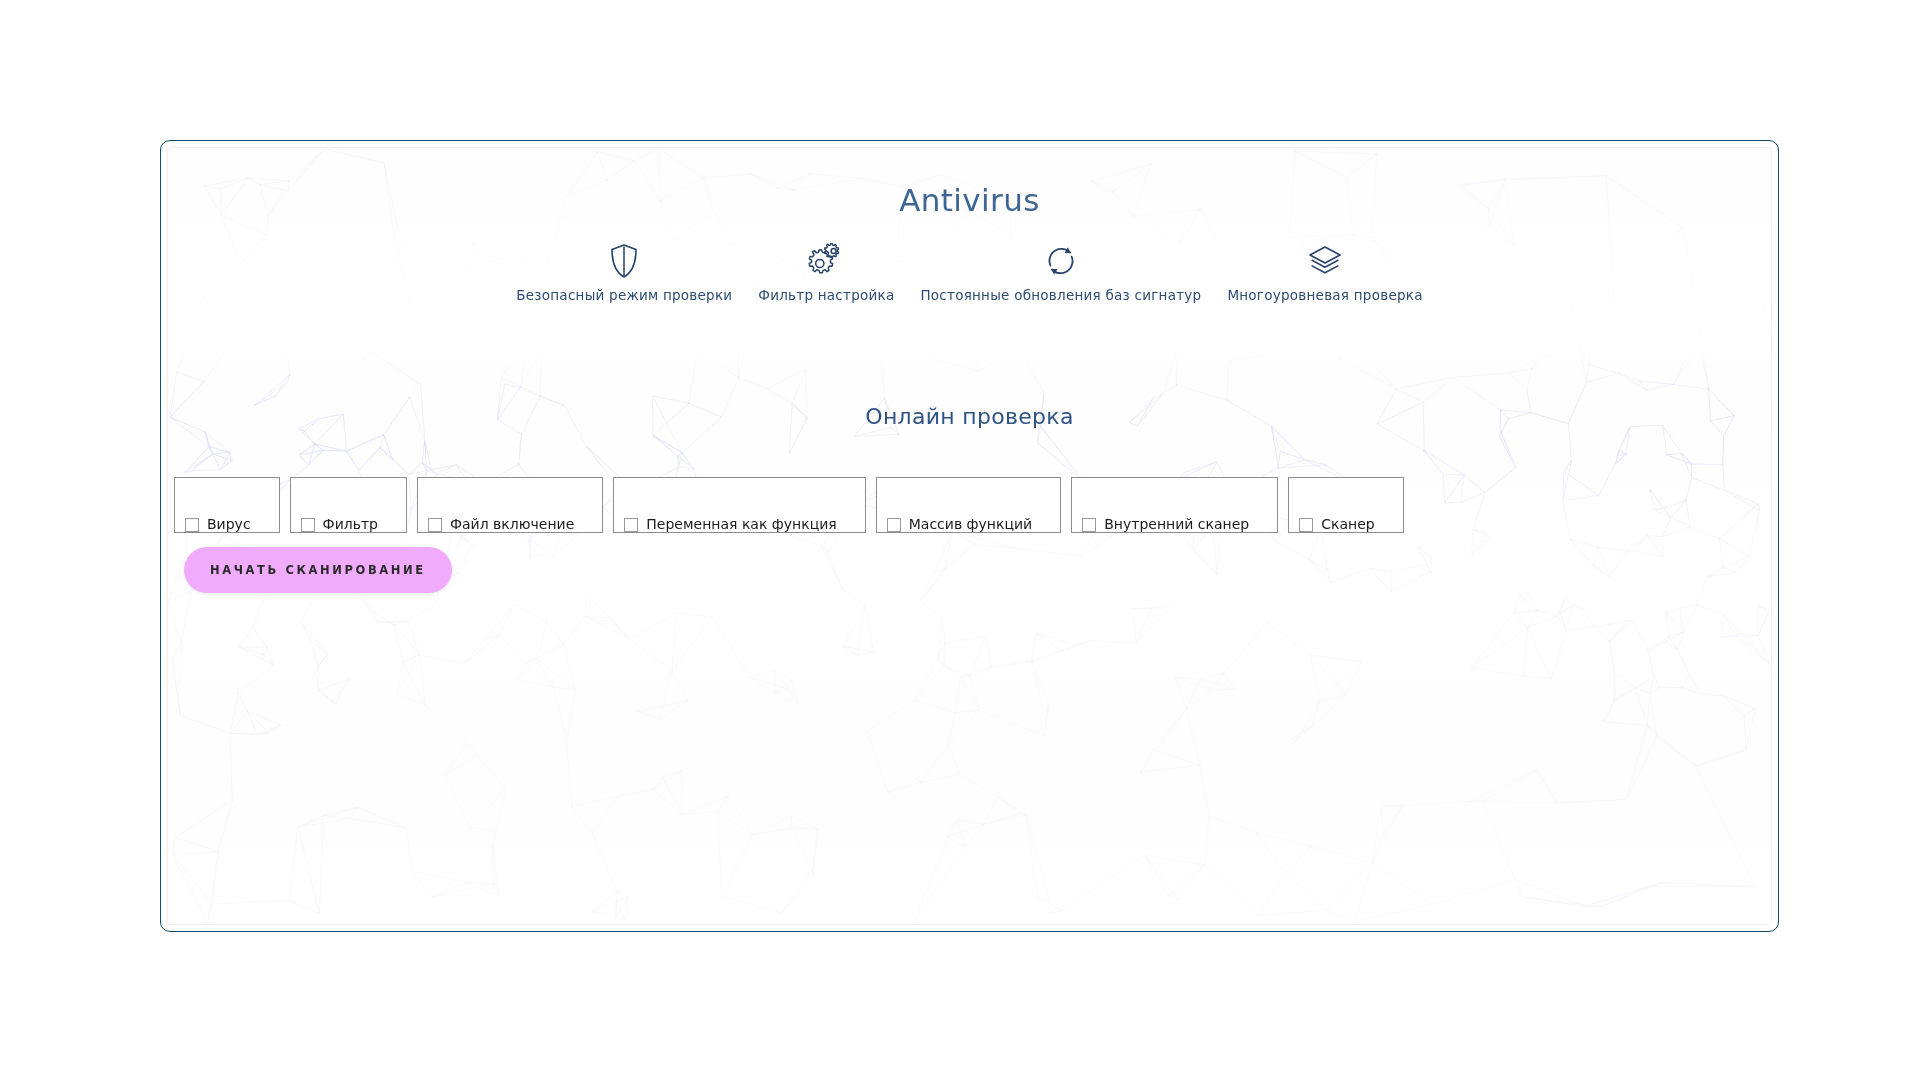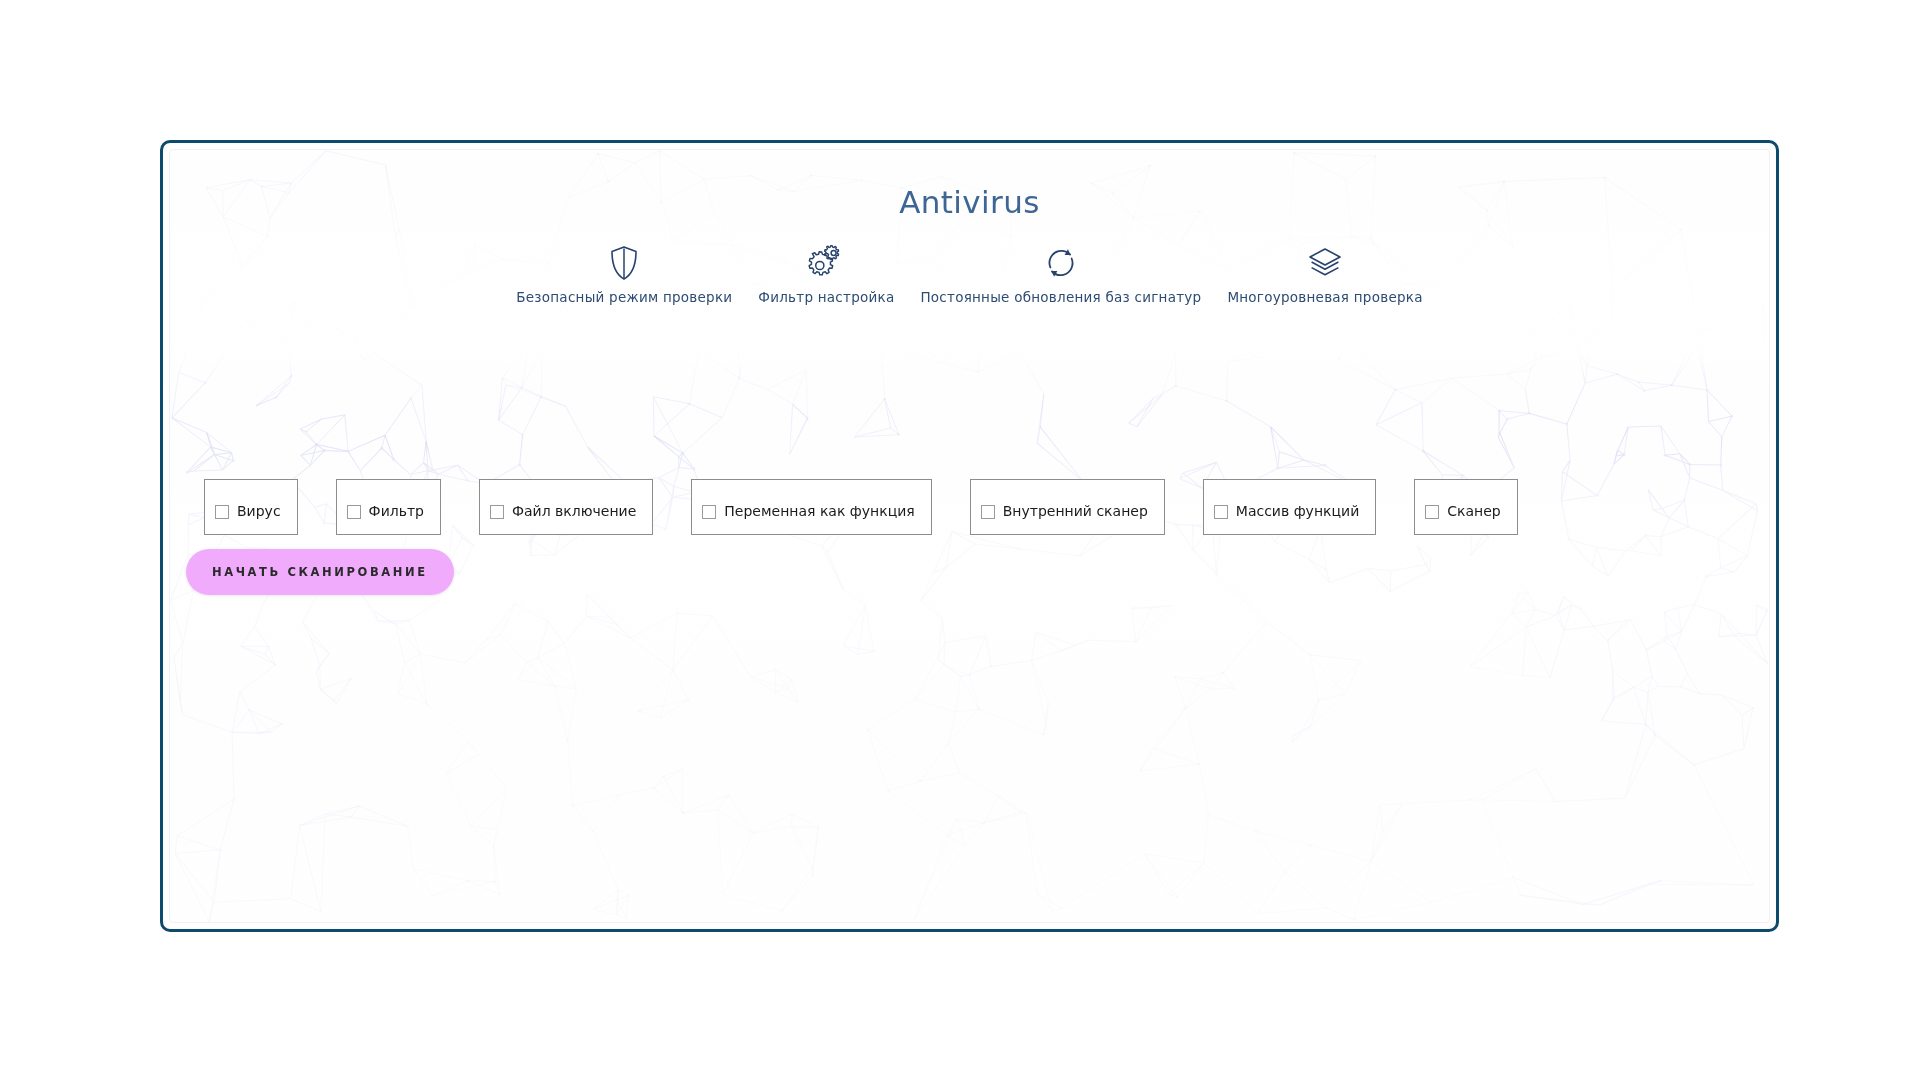--- a/index.html
+++ b/index.html
@@ -15,21 +15,21 @@
   }
 
   
   #page-card {
     position: absolute;
     left: 160px;
     top: 140px;
     width: 1619px;
     height: 792px;
     background: #ffffff;
-    border: 3px solid #0c4a6e;
+    border: 1px solid #0c4a6e;
     border-radius: 10px;
     padding: 6px;
   }
 
   #content-area {
     position: relative;
     width: 100%;
     height: 100%;
     border: 1px solid #f0f0f5;
     border-radius: 4px;
@@ -140,26 +140,25 @@
     left: 6px;
     right: 6px;
     display: flex;
     align-items: flex-start;
     gap: 10px;
   }
   .option-box {
     border: 1px solid #8d8d8d;
     background: #ffffff;
     height: 56px;
-    padding: 9px 16px 0 10px;
+    padding: 9px 28px 0 10px;
     display: flex;
-    align-items: center;
+    align-items: flex-end;
     flex: 0 0 auto;
     cursor: pointer;
-    margin-left: 28px;
   }
   .option-box input[type="checkbox"] {
     -webkit-appearance: none;
     appearance: none;
     width: 14px;
     height: 14px;
     margin: 1px 8px 0 0;
     border: 1px solid #9a9a9a;
     background: #fff;
     flex: 0 0 auto;
@@ -1755,45 +1754,46 @@
                 <path d="M5.6 17 L19 24.2 L32.4 17"></path>
                 <path d="M5.6 22.6 L19 29.8 L32.4 22.6"></path>
               </g>
             </svg>
           </span>
           <span class="feature-label">Многоуровневая проверка</span>
         </div>
 
       </div>
 
+      <div id="section-heading">Онлайн проверка</div>
 
       <div id="options-row">
           <label class="option-box">
             <input type="checkbox" style="">
             <span class="option-label">Вирус</span>
           </label>
           <label class="option-box">
             <input type="checkbox" style="">
             <span class="option-label">Фильтр</span>
           </label>
           <label class="option-box">
             <input type="checkbox" style="">
             <span class="option-label">Файл включение</span>
           </label>
           <label class="option-box">
             <input type="checkbox" style="">
             <span class="option-label">Переменная как функция</span>
           </label>
           <label class="option-box">
             <input type="checkbox" style="">
-            <span class="option-label">Внутренний сканер</span>
+            <span class="option-label">Массив функций</span>
           </label>
           <label class="option-box">
             <input type="checkbox" style="">
-            <span class="option-label">Массив функций</span>
+            <span class="option-label">Внутренний сканер</span>
           </label>
           <label class="option-box">
             <input type="checkbox" style="">
             <span class="option-label">Сканер</span>
           </label>
         </div>
 
       <button id="scan-button" type="button">Начать сканирование</button>
 
     </div>

